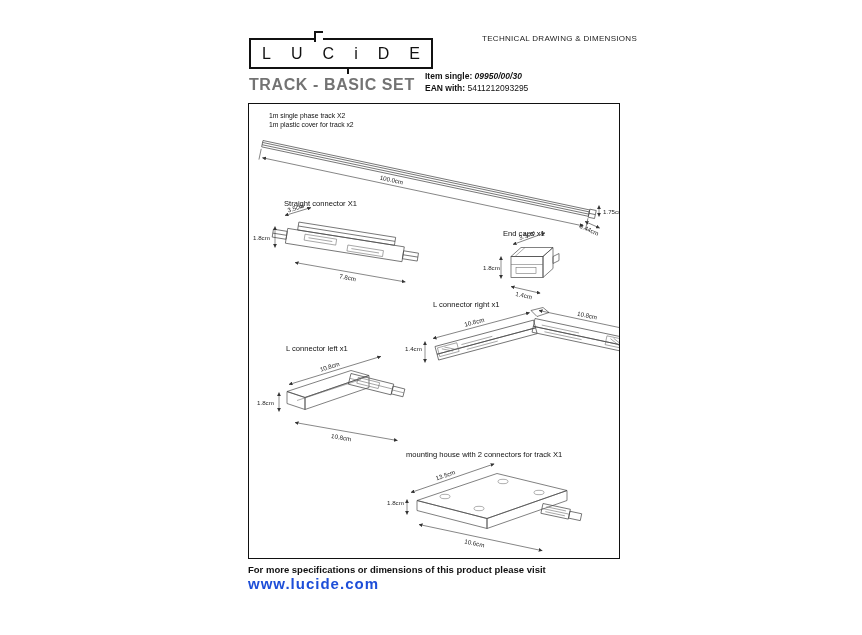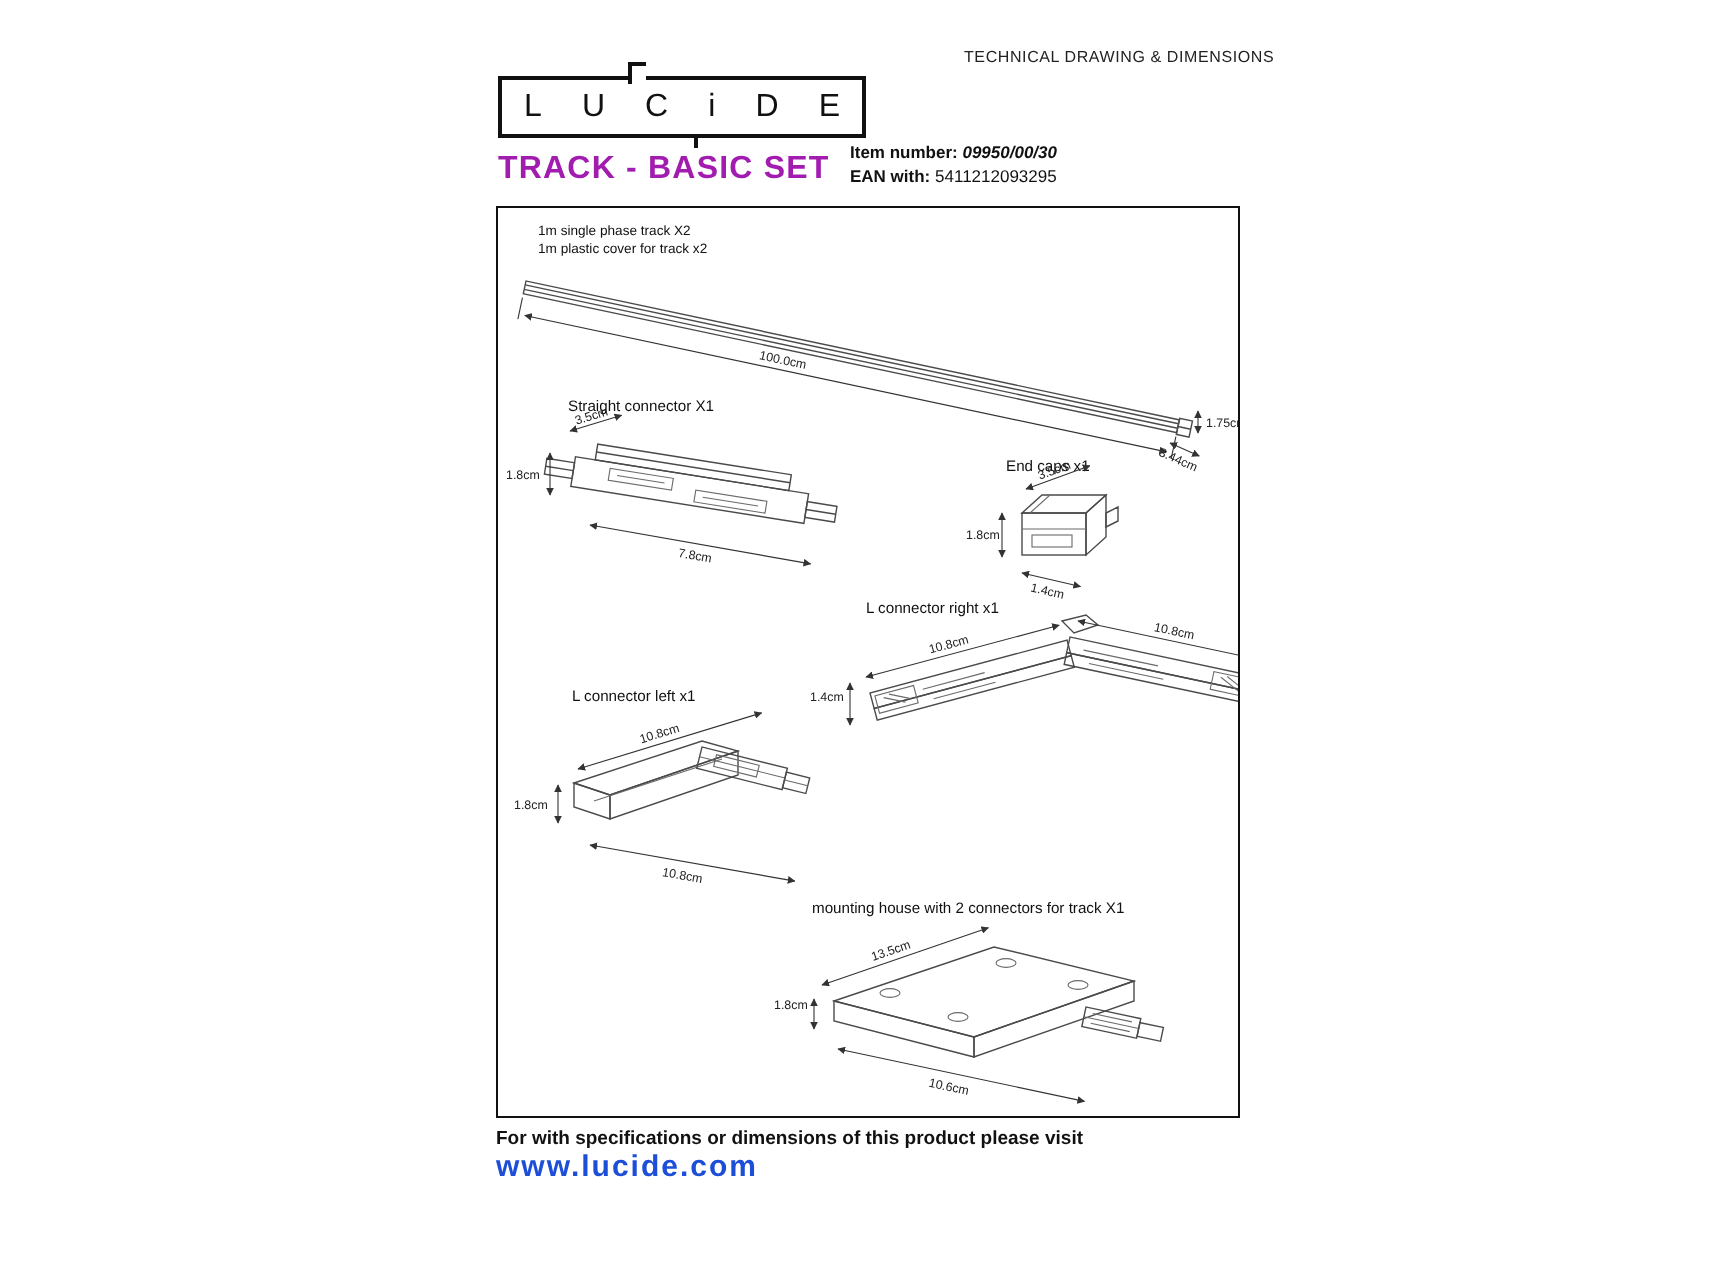--- a/index.html
+++ b/index.html
@@ -12,22 +12,22 @@
     position:absolute;left:249px;top:38px;width:158px;height:27px;
     border:2px solid #111;display:flex;align-items:center;justify-content:space-between;
     padding:0 11px;font-size:16px;color:#111;
   }
   .logo-letter{line-height:1;}
   .c-hat{
     position:absolute;left:63px;top:-9px;width:7px;height:9px;
     border-left:2px solid #111;border-top:2px solid #111;background:#fff;
   }
   .logo-notch{position:absolute;left:96px;bottom:-7px;width:2px;height:7px;background:#111;}
-  .doc-type{position:absolute;left:482px;top:24px;font-size:8px;letter-spacing:.3px;color:#222;}
-  .page-title{position:absolute;left:249px;top:76px;font-size:16px;font-weight:bold;letter-spacing:.6px;color:#a21caf;}
+  .doc-type{position:absolute;left:482px;top:34px;font-size:8px;letter-spacing:.3px;color:#222;}
+  .page-title{position:absolute;left:249px;top:76px;font-size:16px;font-weight:bold;letter-spacing:.6px;color:#737373;}
   .meta{position:absolute;left:425px;top:71px;font-size:8.5px;line-height:11.5px;color:#111;}
   .meta .lbl{font-weight:bold;}
   .meta .val{font-weight:bold;font-style:italic;}
   .meta .val-normal{font-weight:normal;text-align:right;}
   
   .main-box{
     position:absolute;left:248px;top:103px;width:370px;height:454px;
     border:1px solid #111;background:#fff;
   }
   .main-box svg{display:block;width:100%;height:100%;}
@@ -53,21 +53,21 @@
   <span class="logo-letter">E</span>
   <span class="c-hat"></span>
   <span class="logo-notch"></span>
 </div>
 
 <div class="doc-type">TECHNICAL DRAWING &amp; DIMENSIONS</div>
 <div class="page-title">TRACK - BASIC SET</div>
 
 <div class="meta">
   <div>
-    <span class="lbl">Item number:</span>
+    <span class="lbl">Item single:</span>
     <span class="val">09950/00/30</span>
   </div>
   <div>
     <span class="lbl">EAN with:</span>
     <span class="val-normal">5411212093295</span>
   </div>
 </div>
 
 <div class="main-box">
 <svg viewBox="0 0 370 453" xmlns="http://www.w3.org/2000/svg">
@@ -236,14 +236,14 @@
     <line class="dim" x1="158" y1="395" x2="158" y2="410" marker-start="url(#ah)" marker-end="url(#ah)"></line>
     <text class="dtx" x="138" y="400">1.8cm</text>
     <g transform="translate(170,420) rotate(12)">
       <line class="dim" x1="0" y1="0" x2="126" y2="0" marker-start="url(#ah)" marker-end="url(#ah)"></line>
       <text class="dtx" x="48" y="9">10.6cm</text>
     </g>
   </g>
 </svg>
 </div>
 
-<div class="footer-note">For with specifications or dimensions of this product please visit</div>
+<div class="footer-note">For more specifications or dimensions of this product please visit</div>
 <a class="footer-site" href="#">www.lucide.com</a>
 
 </body></html>

